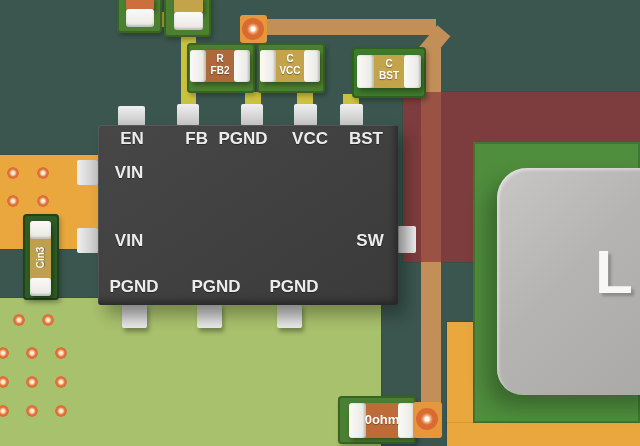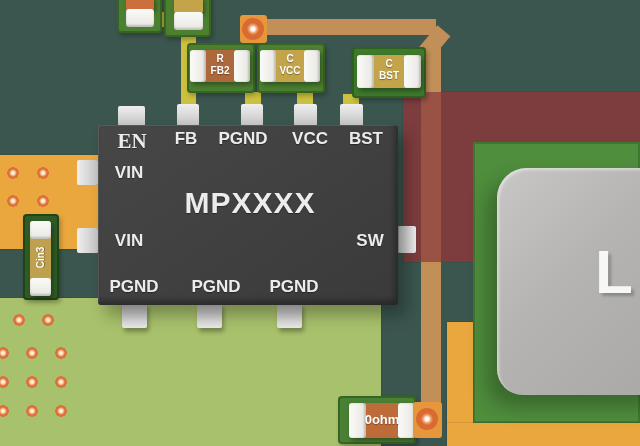--- a/index.html
+++ b/index.html
@@ -136,23 +136,22 @@
   <div class="pin-left" style="left:77px;top:228px;width:24px;height:25px;"></div>
   <div class="pin-left" style="left:396px;top:226px;width:20px;height:27px;transform:scaleX(-1);"></div>
   <div class="pin-bottom" style="left:122px;top:303px;width:25px;height:25px;"></div>
   <div class="pin-bottom" style="left:197px;top:303px;width:25px;height:25px;"></div>
   <div class="pin-bottom" style="left:277px;top:303px;width:25px;height:25px;"></div>
 
   <div style="left:98px;top:125px;width:300px;height:180px;border-radius:3px;
               background:linear-gradient(145deg,#474747,#3a3a3a);
               box-shadow:8px 10px 16px rgba(0,0,0,.3), inset -3px -4px 6px rgba(0,0,0,.35), inset 1px 1px 0 rgba(255,255,255,.12);"></div>
 
-  <div class="chip-text" style="left:160px;top:186px;width:180px;font-size:30px;letter-spacing:1px;">MPXXXX</div>
-  <div class="chip-text" style="left:110px;top:129px;width:44px;font-size:21px;font-family:Liberation Serif, serif;">EN</div>
-  <div class="chip-text" style="left:164px;top:129px;width:44px;font-size:17px;">FB</div>
+  <div class="chip-text" style="left:110px;top:129px;width:44px;font-size:17px;">EN</div>
+  <div class="chip-text" style="left:164px;top:129px;width:44px;font-size:17px;text-align:right;">FB</div>
   <div class="chip-text" style="left:215px;top:129px;width:56px;font-size:17px;">PGND</div>
   <div class="chip-text" style="left:288px;top:129px;width:44px;font-size:17px;">VCC</div>
   <div class="chip-text" style="left:344px;top:129px;width:44px;font-size:17px;">BST</div>
   <div class="chip-text" style="left:107px;top:163px;width:44px;font-size:17px;">VIN</div>
   <div class="chip-text" style="left:107px;top:231px;width:44px;font-size:17px;">VIN</div>
   <div class="chip-text" style="left:348px;top:231px;width:44px;font-size:17px;">SW</div>
   <div class="chip-text" style="left:106px;top:277px;width:56px;font-size:17px;">PGND</div>
   <div class="chip-text" style="left:188px;top:277px;width:56px;font-size:17px;">PGND</div>
   <div class="chip-text" style="left:266px;top:277px;width:56px;font-size:17px;">PGND</div>
 

